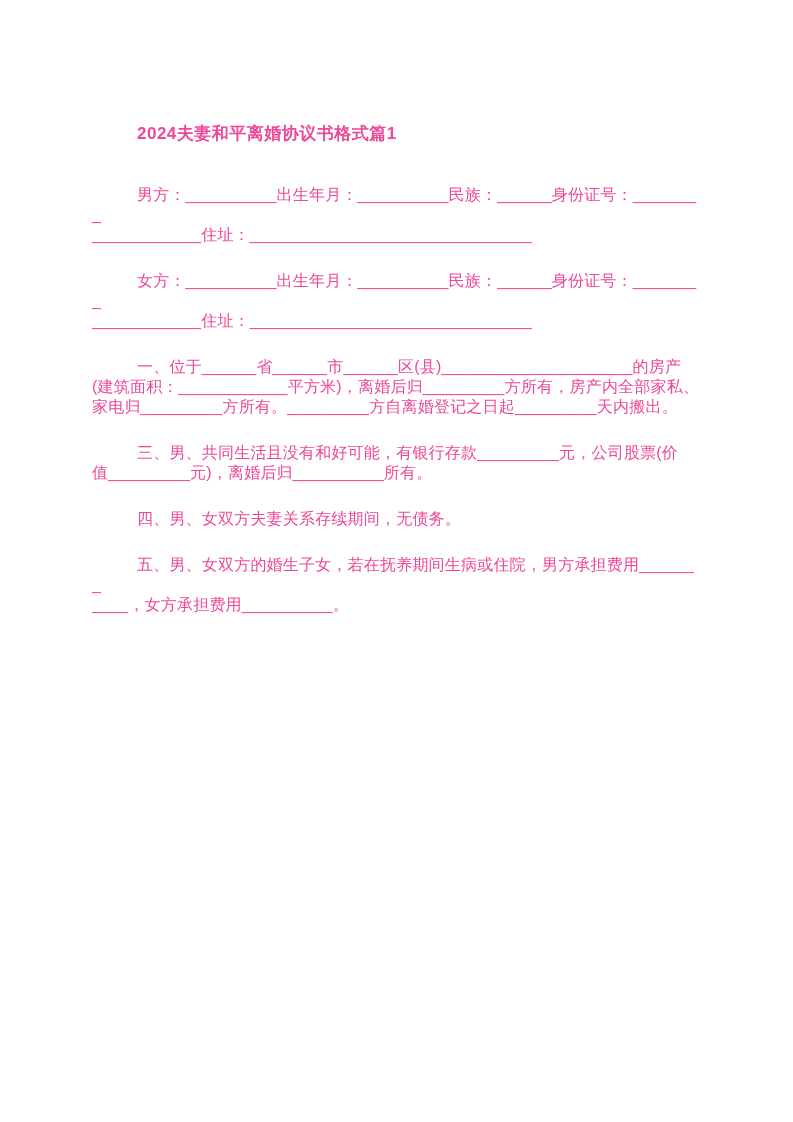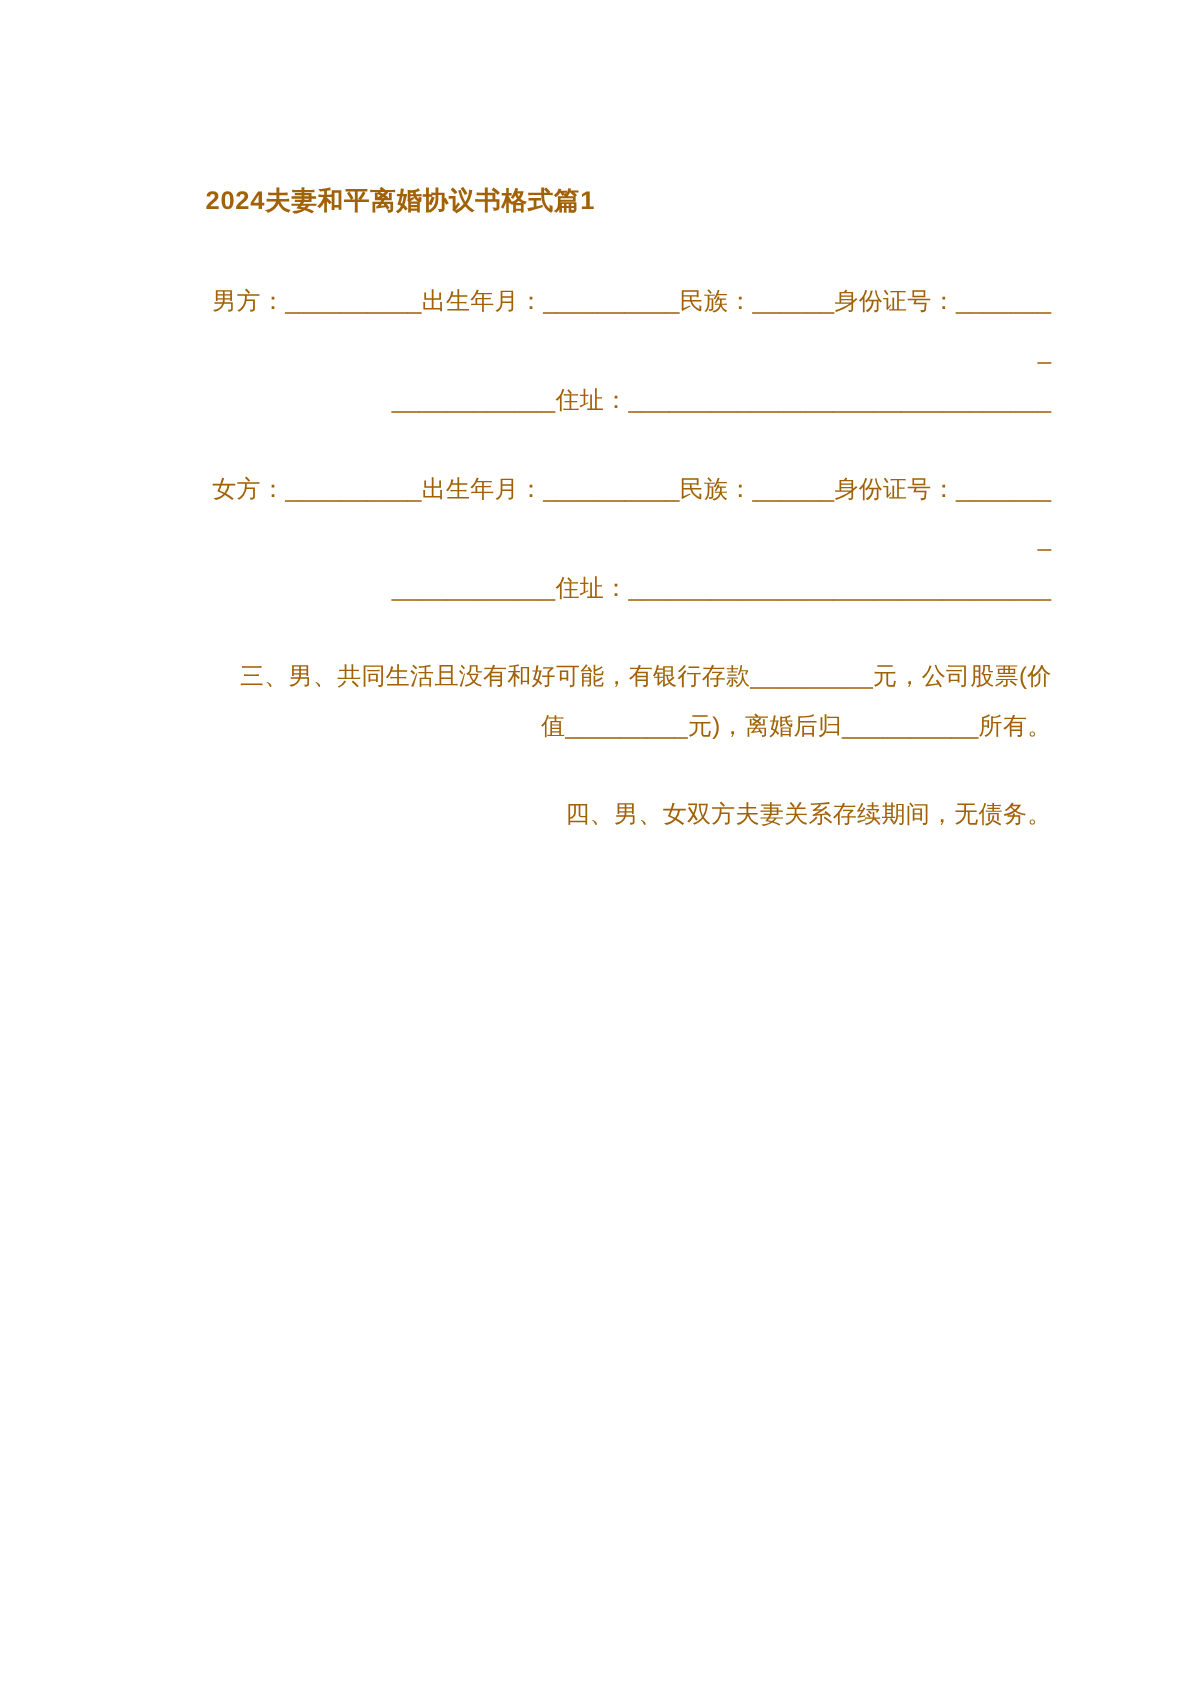--- a/index.html
+++ b/index.html
@@ -7,58 +7,62 @@
     margin: 0;
     padding: 0;
     background: #ffffff;
   }
   .page {
     position: relative;
     width: 793px;
     height: 1122px;
     margin: 0 auto;
     background: #ffffff;
-    color: #a16207;
+    color: #ec4899;
     padding: 122px 92px 40px 92px;
     font-family: "Liberation Sans", "DejaVu Sans", sans-serif;
     overflow: hidden;
   }
   .doc-title {
     font-size: 17px;
     font-weight: 700;
     line-height: 23px;
     margin: 0 0 40px 0;
     text-indent: 45px;
     letter-spacing: 0.5px;
   }
   .para {
     font-size: 16px;
-    line-height: 33px;
+    line-height: 20px;
     margin: 0 0 26px 0;
     text-indent: 45px;
     white-space: pre-line;      
     word-break: break-all;      
     letter-spacing: 0.2px;
-    text-align: right;
   }
 </style>
 </head>
 <body>
 
 <div class="page">
   <h1 class="doc-title">2024夫妻和平离婚协议书格式篇1</h1>
 
   <p class="para">男方：__________出生年月：__________民族：______身份证号：________
 ____________住址：_______________________________</p>
 
   <p class="para">女方：__________出生年月：__________民族：______身份证号：________
 ____________住址：_______________________________</p>
 
 
+  <p class="para">一、位于______省______市______区(县)_____________________的房产
+(建筑面积：____________平方米)，离婚后归_________方所有，房产内全部家私、
+家电归_________方所有。_________方自离婚登记之日起_________天内搬出。</p>
 
 
   <p class="para">三、男、共同生活且没有和好可能，有银行存款_________元，公司股票(价
 值_________元)，离婚后归__________所有。</p>
 
   <p class="para">四、男、女双方夫妻关系存续期间，无债务。</p>
 
+  <p class="para">五、男、女双方的婚生子女，若在抚养期间生病或住院，男方承担费用_______
+____，女方承担费用__________。</p>
 
 </div>
 
 </body></html>

